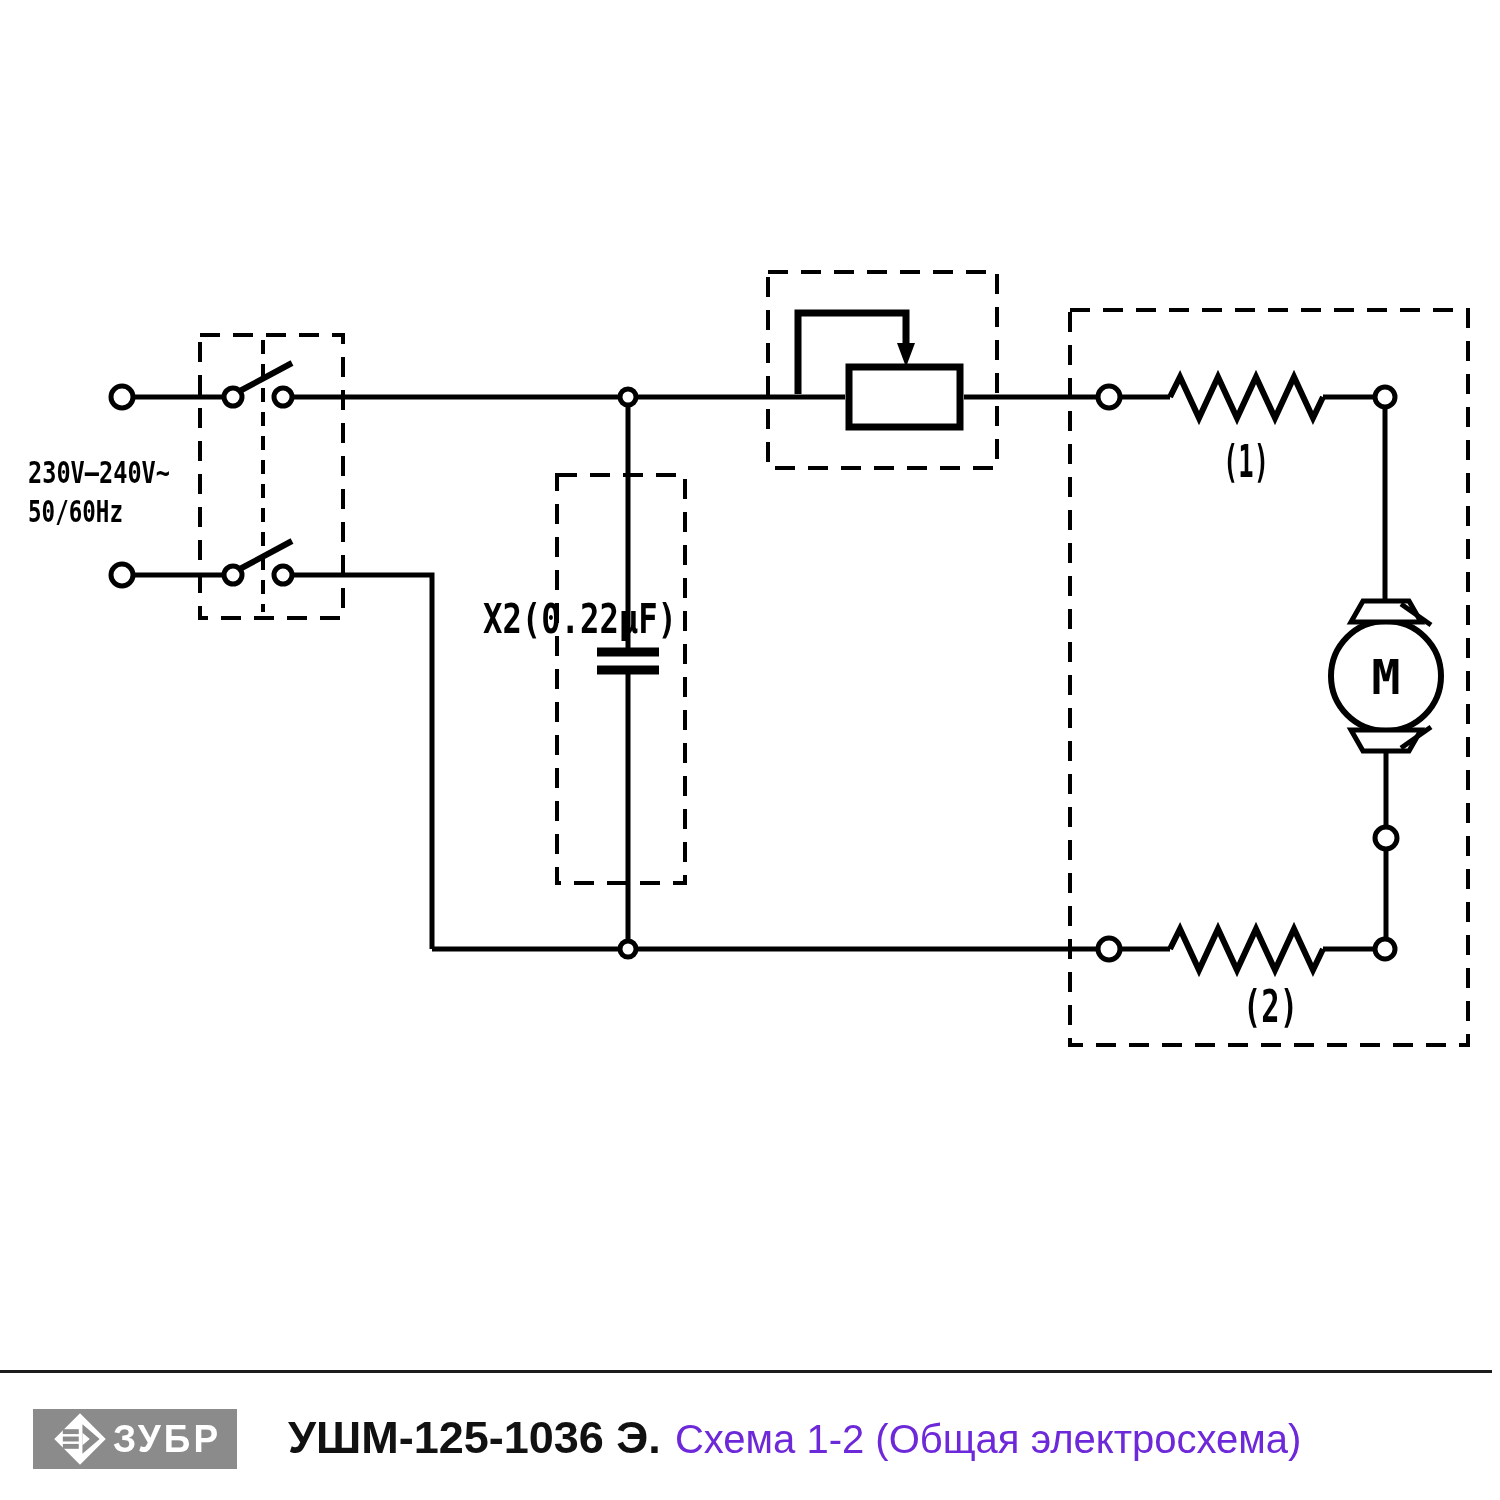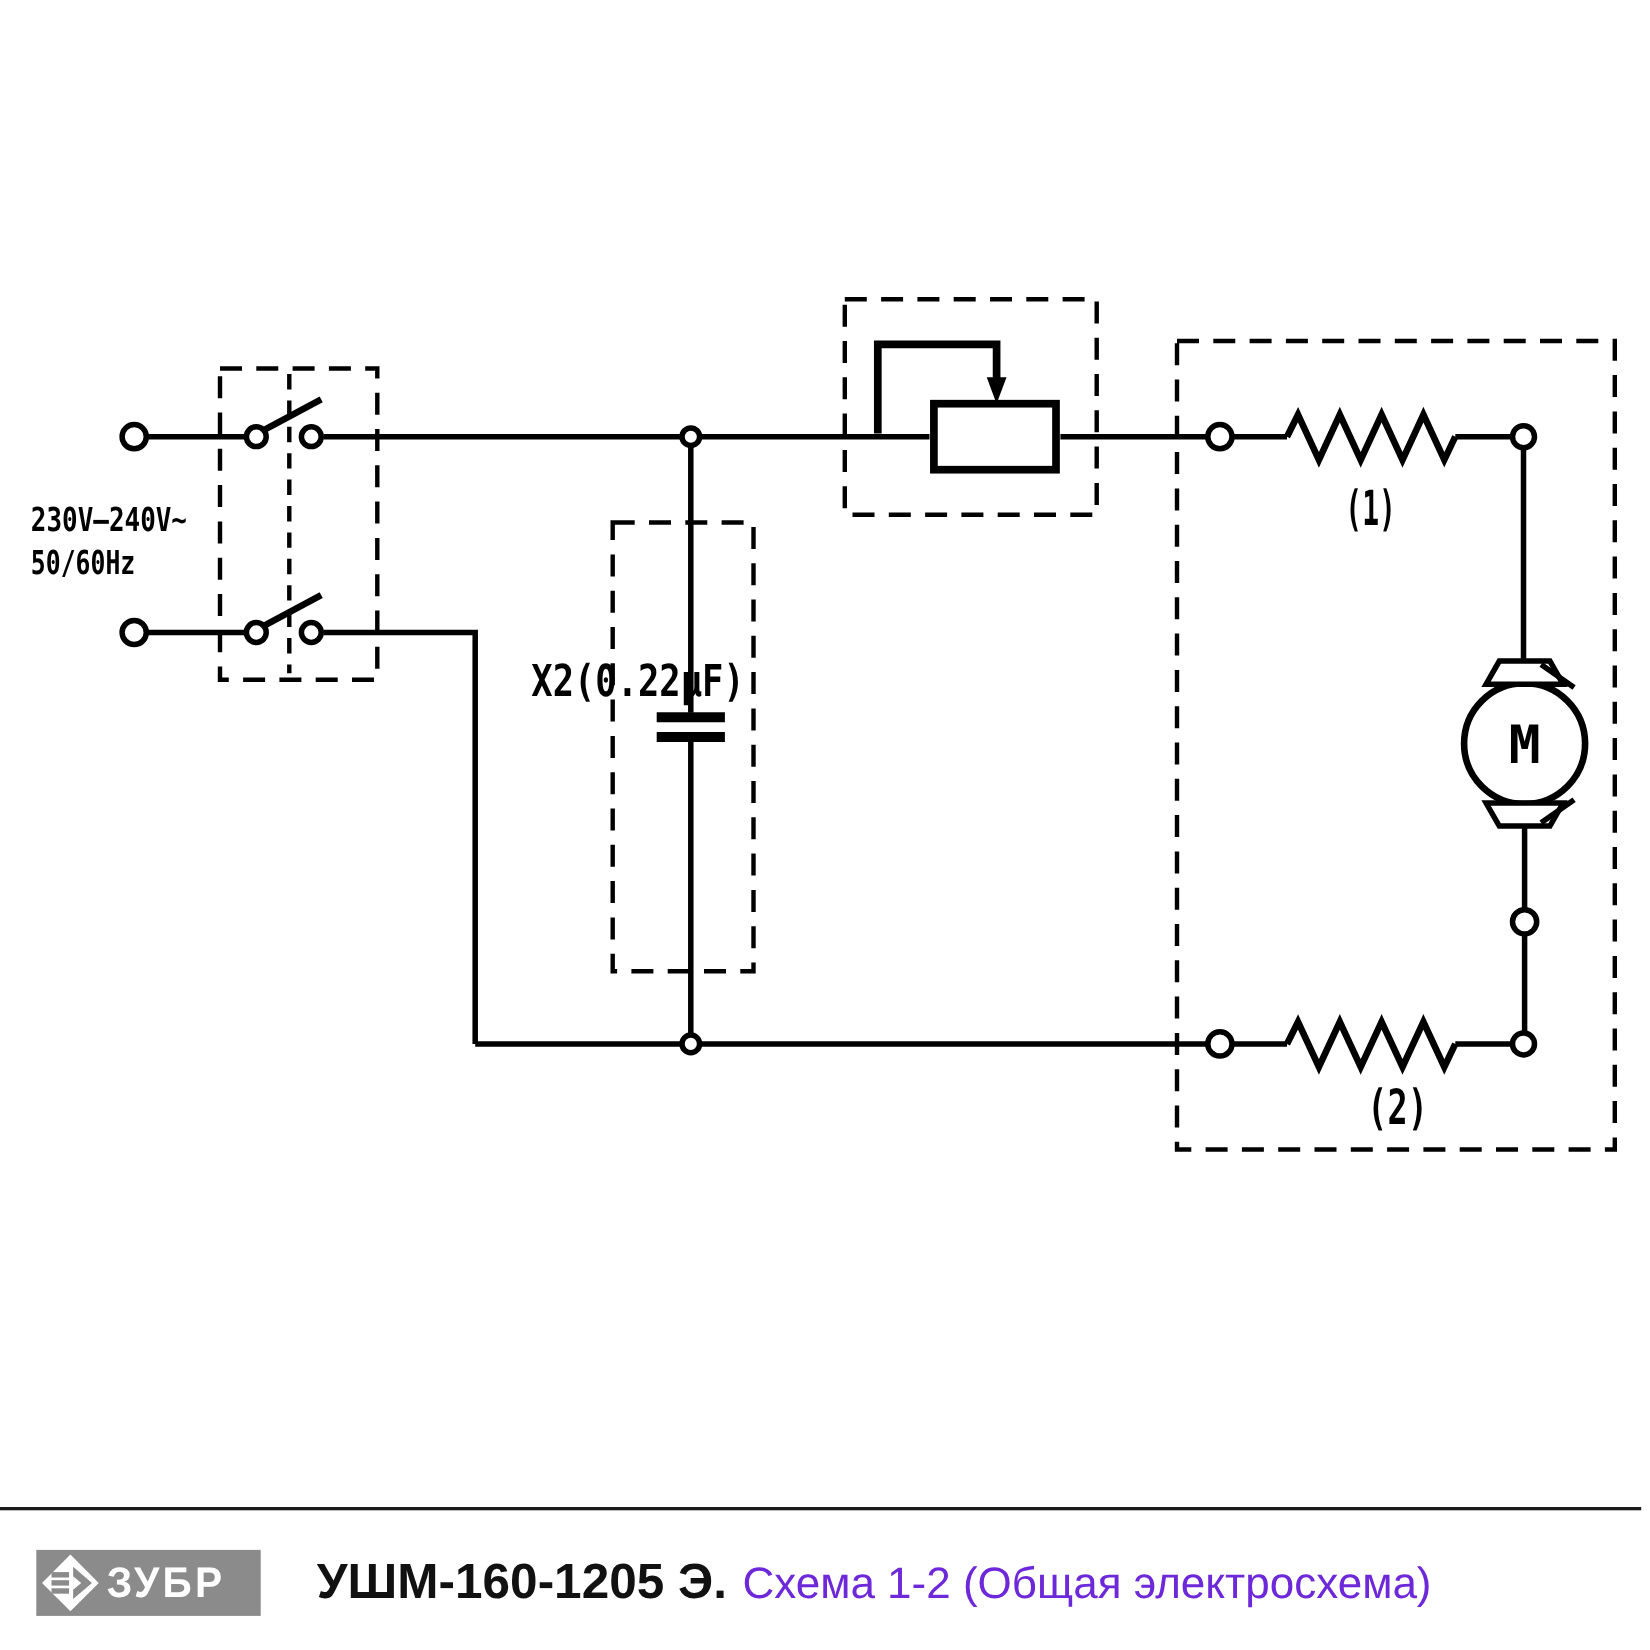--- a/index.html
+++ b/index.html
@@ -4,21 +4,21 @@
 <style>
   html,body{margin:0;padding:0;background:#fff;}
   body{width:1500px;height:1500px;position:relative;overflow:hidden;
        font-family:"Liberation Sans",sans-serif;}
   .stage{position:absolute;left:0;top:0;width:1329px;height:1500px;}
   svg text{fill:#000;}
   .tech-label{font-family:"DejaVu Sans Mono",monospace;font-weight:bold;}
   
   .divider{position:absolute;left:0;top:1370px;width:1492px;height:3px;background:#1c1c1c;}
   .logo-box{position:absolute;left:33px;top:1409px;width:204px;height:60px;
-            background:#8b8b8b;display:flex;align-items:center;gap:6px;padding-left:4px;box-sizing:border-box;}
+            background:#8b8b8b;display:flex;align-items:center;gap:6px;padding-left:20px;box-sizing:border-box;}
   .brand-text{color:#ffffff;font-weight:bold;font-size:37px;letter-spacing:3px;
               font-family:"Liberation Sans",sans-serif;transform:scaleY(1.05);}
   .caption{position:absolute;left:288px;top:1412px;display:flex;align-items:baseline;white-space:nowrap;}
   .model{font-size:45px;font-weight:600;color:#111;}
   .subtitle{font-size:40px;font-weight:400;color:#6d28d9;margin-left:14px;}
 </style>
 </head>
 <body>
 
 <div class="stage">
@@ -116,17 +116,17 @@
     <rect x="8" y="14" width="13" height="4" fill="#8b8b8b"></rect>
     <rect x="8" y="20" width="13" height="4" fill="#8b8b8b"></rect>
     <rect x="8" y="26" width="13" height="4" fill="#8b8b8b"></rect>
     <polygon points="24,10 38,22 24,34" fill="#8b8b8b"></polygon>
     <polygon points="24,17 30,22 24,27" fill="#ffffff"></polygon>
   </svg>
   <span class="brand-text">ЗУБР</span>
 </div>
 
 <div class="caption">
-  <span class="model">УШМ-160-1205 Э.</span>
+  <span class="model">УШМ-125-1036 Э.</span>
   <span class="subtitle">Схема 1-2 (Общая электросхема)</span>
 </div>
 
 </div>
 
 </body></html>

